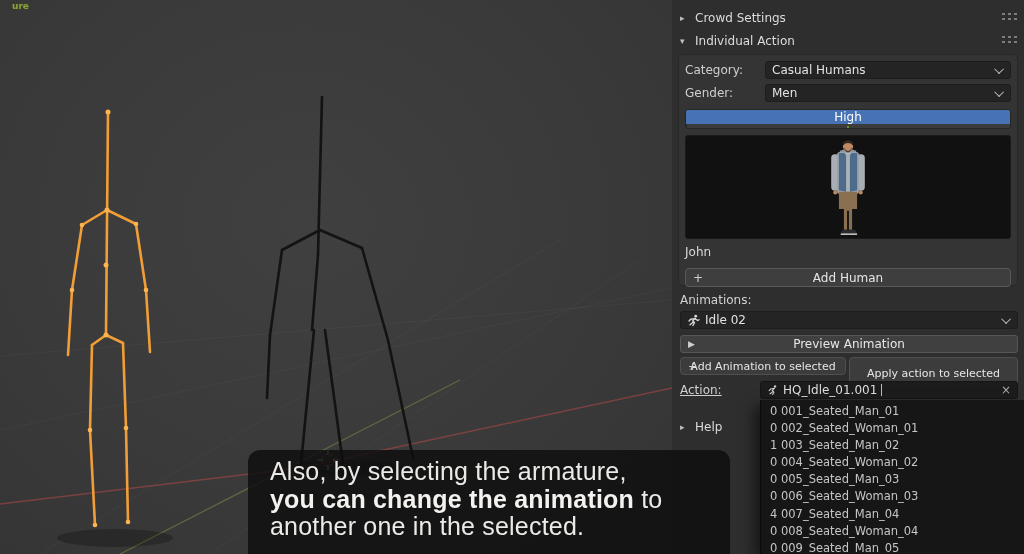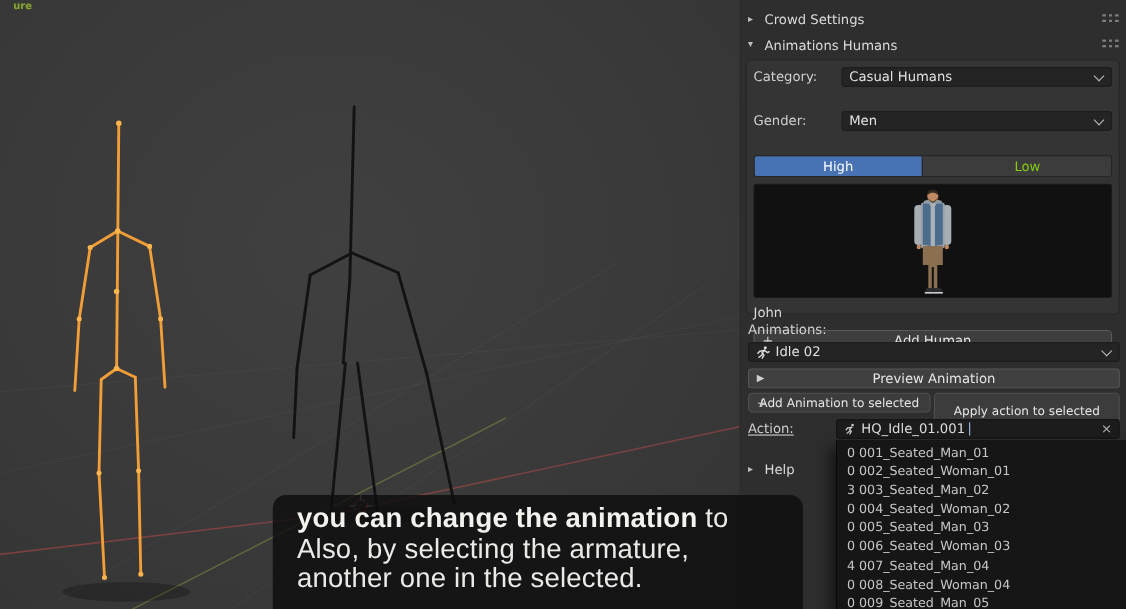--- a/index.html
+++ b/index.html
@@ -28,30 +28,30 @@
     height:18px;color:#dcdcdc;cursor:default;}
   .tri{font-size:9px;color:#c0c0c0;width:9px;display:inline-block;}
   .grip{position:absolute;right:7px;width:15px;height:7px;
     background-image:repeating-linear-gradient(90deg,#7d7d7d 0 3px,transparent 3px 6px),
                      repeating-linear-gradient(90deg,#7d7d7d 0 3px,transparent 3px 6px);
     background-size:100% 2px;background-position:0 0,0 5px;background-repeat:no-repeat;}
 
   #ih-box{position:absolute;left:6px;top:54px;width:340px;height:232px;
     background:#343434;border:1px solid #272727;border-radius:5px;
     box-sizing:border-box;padding:6px;}
-  .prow{display:flex;align-items:center;height:18px;margin-bottom:22px;}
+  .prow{display:flex;align-items:center;height:18px;margin-bottom:5px;}
   .plabel{width:80px;color:#cfcfcf;}
   .dropdown{flex:1;height:18px;background:#242424;border:1px solid #1d1d1d;
     border-radius:3px;display:flex;align-items:center;padding:0 6px;gap:5px;
     color:#e2e2e2;box-sizing:border-box;}
   .dropdown .spacer{flex:1;}
   .chev{width:6px;height:6px;border-left:1.6px solid #bdbdbd;border-bottom:1.6px solid #bdbdbd;
     transform:rotate(-45deg) translateY(-2px);}
-  #quality{display:flex;height:18px;margin:21px 0 6px 0;border-radius:3px;overflow:hidden;
-    border:1px solid #262626;}
+  #quality{display:flex;height:18px;margin:7px 0 6px 0;border-radius:3px;overflow:hidden;
+    border:1px solid #262626;flex-direction:column;}
   #q-high{flex:1;background:#4772b3;color:#fff;display:flex;align-items:center;justify-content:center;}
   #q-low{flex:1;background:#3c3c3c;color:#84cc16;display:flex;align-items:center;justify-content:center;
     border-left:1px solid #2a2a2a;padding-left:19px;}
   #preview-box{height:102px;background:#111;border:1px solid #1a1a1a;border-radius:3px;
     display:flex;align-items:flex-end;justify-content:center;overflow:hidden;}
   #human-name{height:16px;margin-top:6px;color:#dadada;}
   .btn{background:#3e3e3e;border:1px solid #5a5a5a;border-radius:4px;color:#e6e6e6;
     display:flex;align-items:center;justify-content:center;position:relative;
     box-sizing:border-box;}
   #add-human{height:19px;margin-top:7px;}
@@ -206,21 +206,21 @@
   <div id="panel">
 
     <div class="phead" style="top:9px;">
       <span class="tri">▸</span>
       <span>Crowd Settings</span>
     </div>
     <div class="grip" style="top:13px;"></div>
 
     <div class="phead" style="top:32px;">
       <span class="tri">▾</span>
-      <span>Animations Humans</span>
+      <span>Individual Action</span>
     </div>
     <div class="grip" style="top:36px;"></div>
 
     <div id="ih-box">
       <div class="prow">
         <span class="plabel">Category:</span>
         <div class="dropdown">
           <span>Casual Humans</span>
           <span class="spacer"></span>
           <span class="chev"></span>
@@ -297,29 +297,29 @@
       </div>
     </div>
 
     <div class="phead" id="help-head">
       <span class="tri">▸</span>
       <span>Help</span>
     </div>
   </div>
 
   <div id="caption">
+    <div>Also, by selecting the armature,</div>
     <div><b>you can change the animation</b><span> to</span></div>
-    <div>Also, by selecting the armature,</div>
     <div>another one in the selected.</div>
   </div>
 
   <div id="anim-list">
     <div class="anim-item">0 001_Seated_Man_01</div>
     <div class="anim-item">0 002_Seated_Woman_01</div>
-    <div class="anim-item">3 003_Seated_Man_02</div>
+    <div class="anim-item">1 003_Seated_Man_02</div>
     <div class="anim-item">0 004_Seated_Woman_02</div>
     <div class="anim-item">0 005_Seated_Man_03</div>
     <div class="anim-item">0 006_Seated_Woman_03</div>
     <div class="anim-item">4 007_Seated_Man_04</div>
     <div class="anim-item">0 008_Seated_Woman_04</div>
     <div class="anim-item">0 009_Seated_Man_05</div>
   </div>
 
 </div>
 

